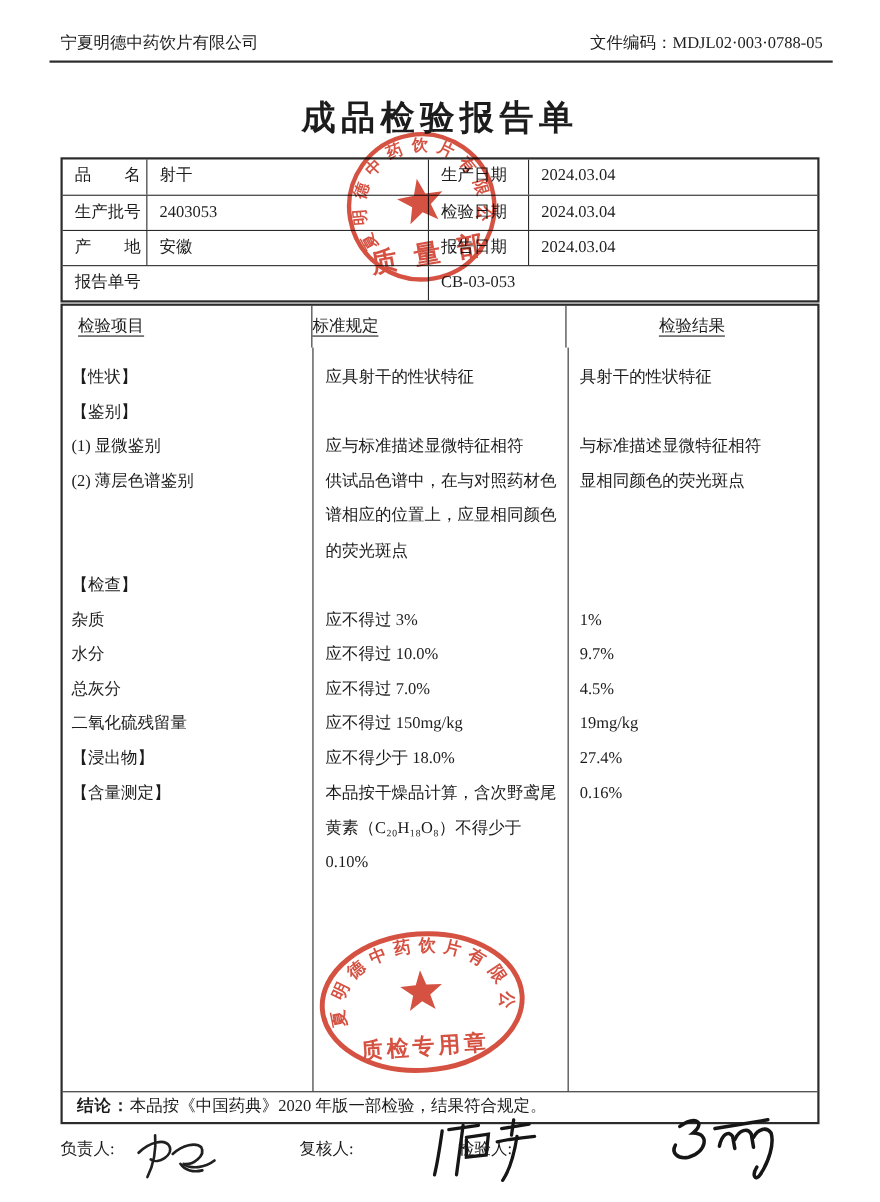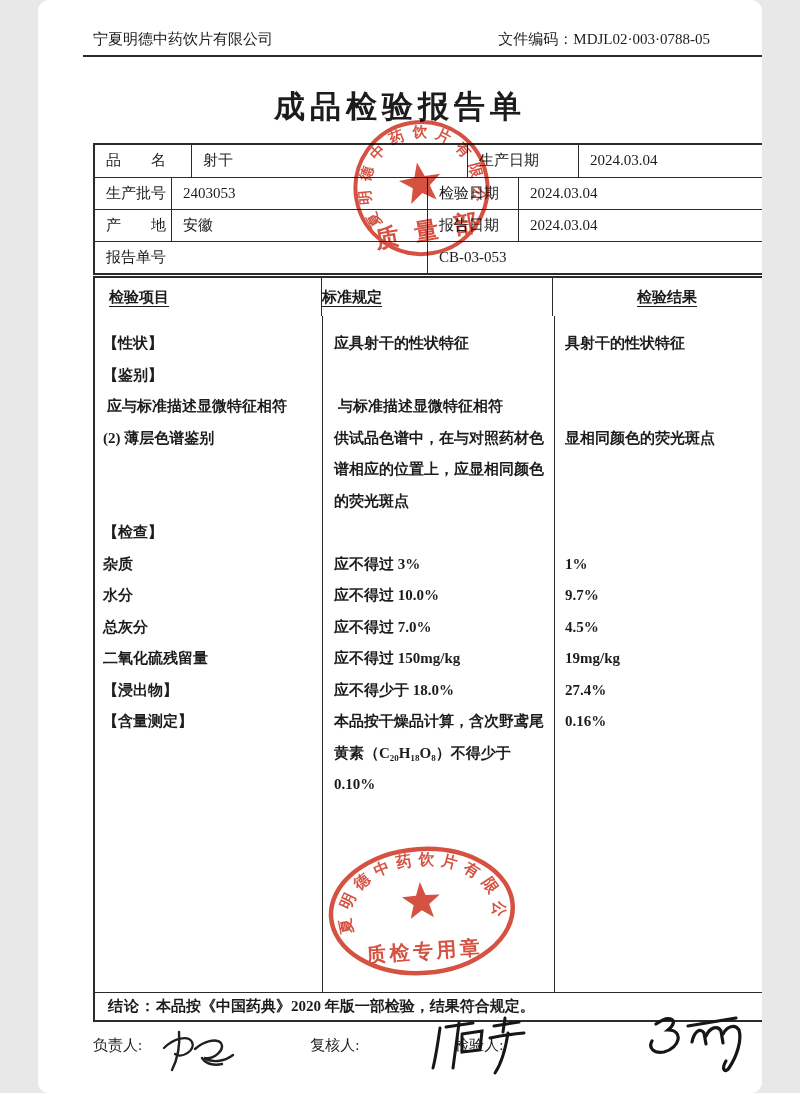--- a/index.html
+++ b/index.html
@@ -1,37 +1,36 @@
 <!DOCTYPE html>
 <html><head>
 <meta charset="utf-8">
 <style>
   * { margin:0; padding:0; box-sizing:border-box; }
   html,body { background:#e8e8e8; }
   .page {
-    position:relative; width:724px; height:1093px; margin:0 auto;
+    position:relative; width:800px; height:1093px; margin:0 auto;
     background:#ffffff; overflow:hidden;
     font-family:"Liberation Serif","DejaVu Serif",serif;
     color:#1c1c1c;
-    border-radius:11px;
   }
   
   .doc-header { position:absolute; top:30px; left:55px; right:52px; display:flex; justify-content:space-between; font-size:15px; }
   .header-rule { position:absolute; top:55px; left:45px; width:712px; height:0; border-top:2.5px solid #2b2b2b; }
   
   .doc-title { position:absolute; top:86px; left:0; width:100%; text-align:center; font-size:31px; font-weight:bold; letter-spacing:5px; }
   
   .info-table { position:absolute; top:143px; left:55px; width:690px; border:2px solid #2b2b2b; font-size:15px; }
   .info-row { display:grid; grid-template-columns:76px 256px 91px 1fr; height:32px; line-height:30px; border-top:1px solid #2b2b2b; }
-  .info-row:first-child { border-top:none;gap:20px; }
+  .info-row:first-child { border-top:none; }
   .info-row.span-row { grid-template-columns:332px 1fr; }
   .info-cell { padding-left:11px; border-left:1px solid #2b2b2b; overflow:hidden; white-space:nowrap; }
   .info-cell:first-child { border-left:none; }
   
-  .main-table { position:absolute; top:276px; left:55px; width:690px; height:746px; border:2px solid #2b2b2b; display:flex; flex-direction:column; font-size:15px;font-weight:bold; }
+  .main-table { position:absolute; top:276px; left:55px; width:690px; height:746px; border:2px solid #2b2b2b; display:flex; flex-direction:column; font-size:15px; }
   .main-head { display:flex; height:38px; line-height:38px; }
   .main-head .hcell { border-right:1px solid #2b2b2b; }
   .main-head .hcell:last-child { border-right:none; }
   .hcell.c1 { width:227px; padding-left:14px; }
   .hcell.c2 { width:231px; text-align:left; }
   .hcell.c3 { flex:1; text-align:center; }
   .hcell span { text-decoration:underline; text-underline-offset:4px; }
   .main-body { flex:1; display:flex; flex-direction:column; padding-top:12px; position:relative; }
   .body-cols { position:absolute; inset:0; pointer-events:none; }
   .body-cols .vline { position:absolute; top:0; bottom:0; width:1px; background:#2b2b2b; }
@@ -110,20 +109,21 @@
           <div class="cell item">【性状】</div>
           <div class="cell standard">应具射干的性状特征</div>
           <div class="cell result">具射干的性状特征</div>
         </div>
         <div class="item-row">
           <div class="cell item">【鉴别】</div>
           <div class="cell standard"></div>
           <div class="cell result"></div>
         </div>
         <div class="item-row">
+          <div class="cell item">(1) 显微鉴别</div>
           <div class="cell standard">应与标准描述显微特征相符</div>
           <div class="cell result">与标准描述显微特征相符</div>
         </div>
         <div class="item-row">
           <div class="cell item">(2) 薄层色谱鉴别</div>
           <div class="cell standard">供试品色谱中，在与对照药材色谱相应的位置上，应显相同颜色的荧光斑点</div>
           <div class="cell result">显相同颜色的荧光斑点</div>
         </div>
         <div class="item-row">
           <div class="cell item">【检查】</div>

